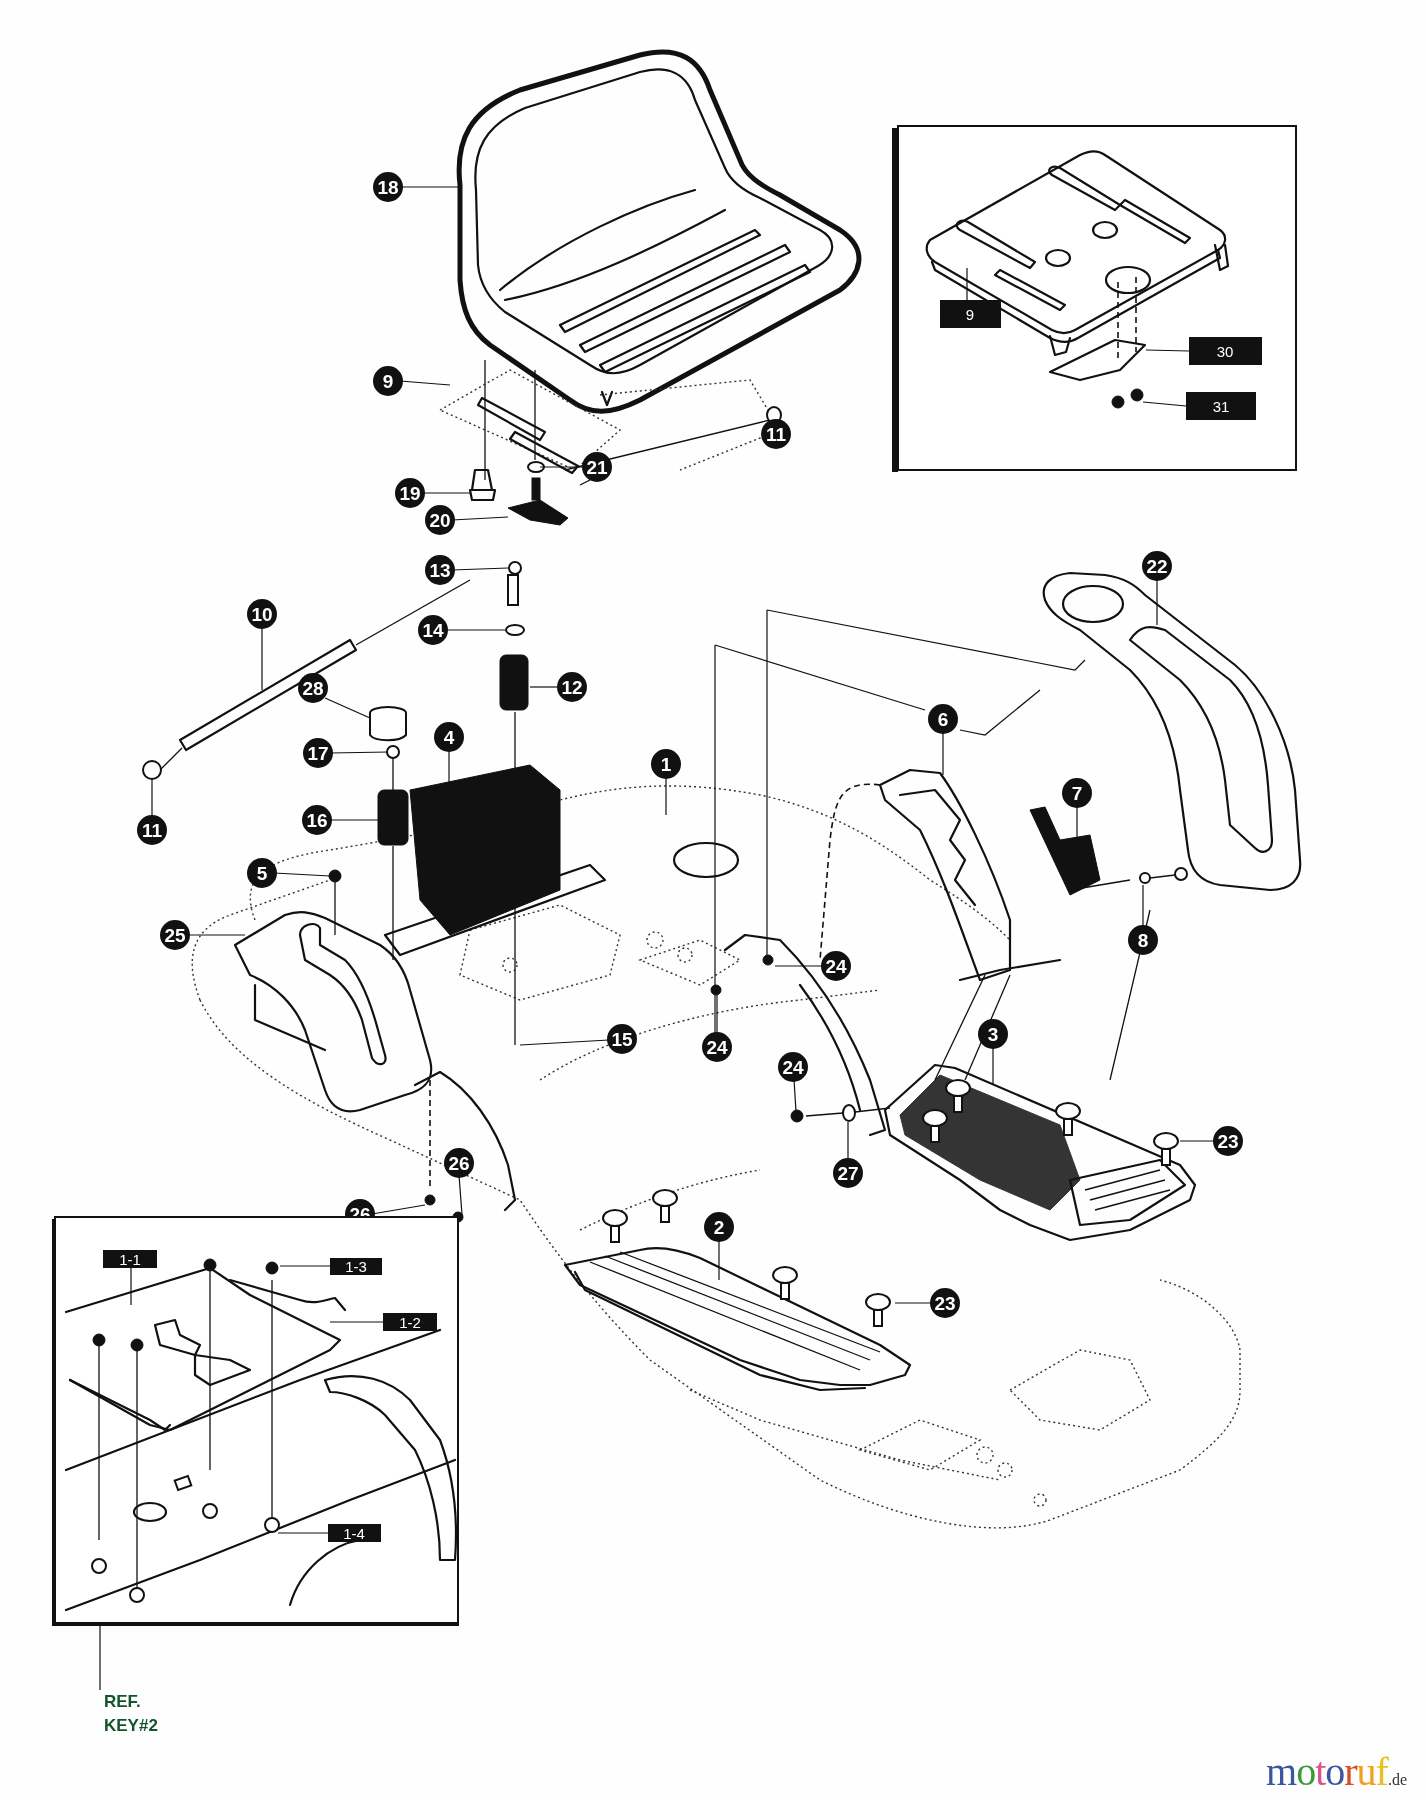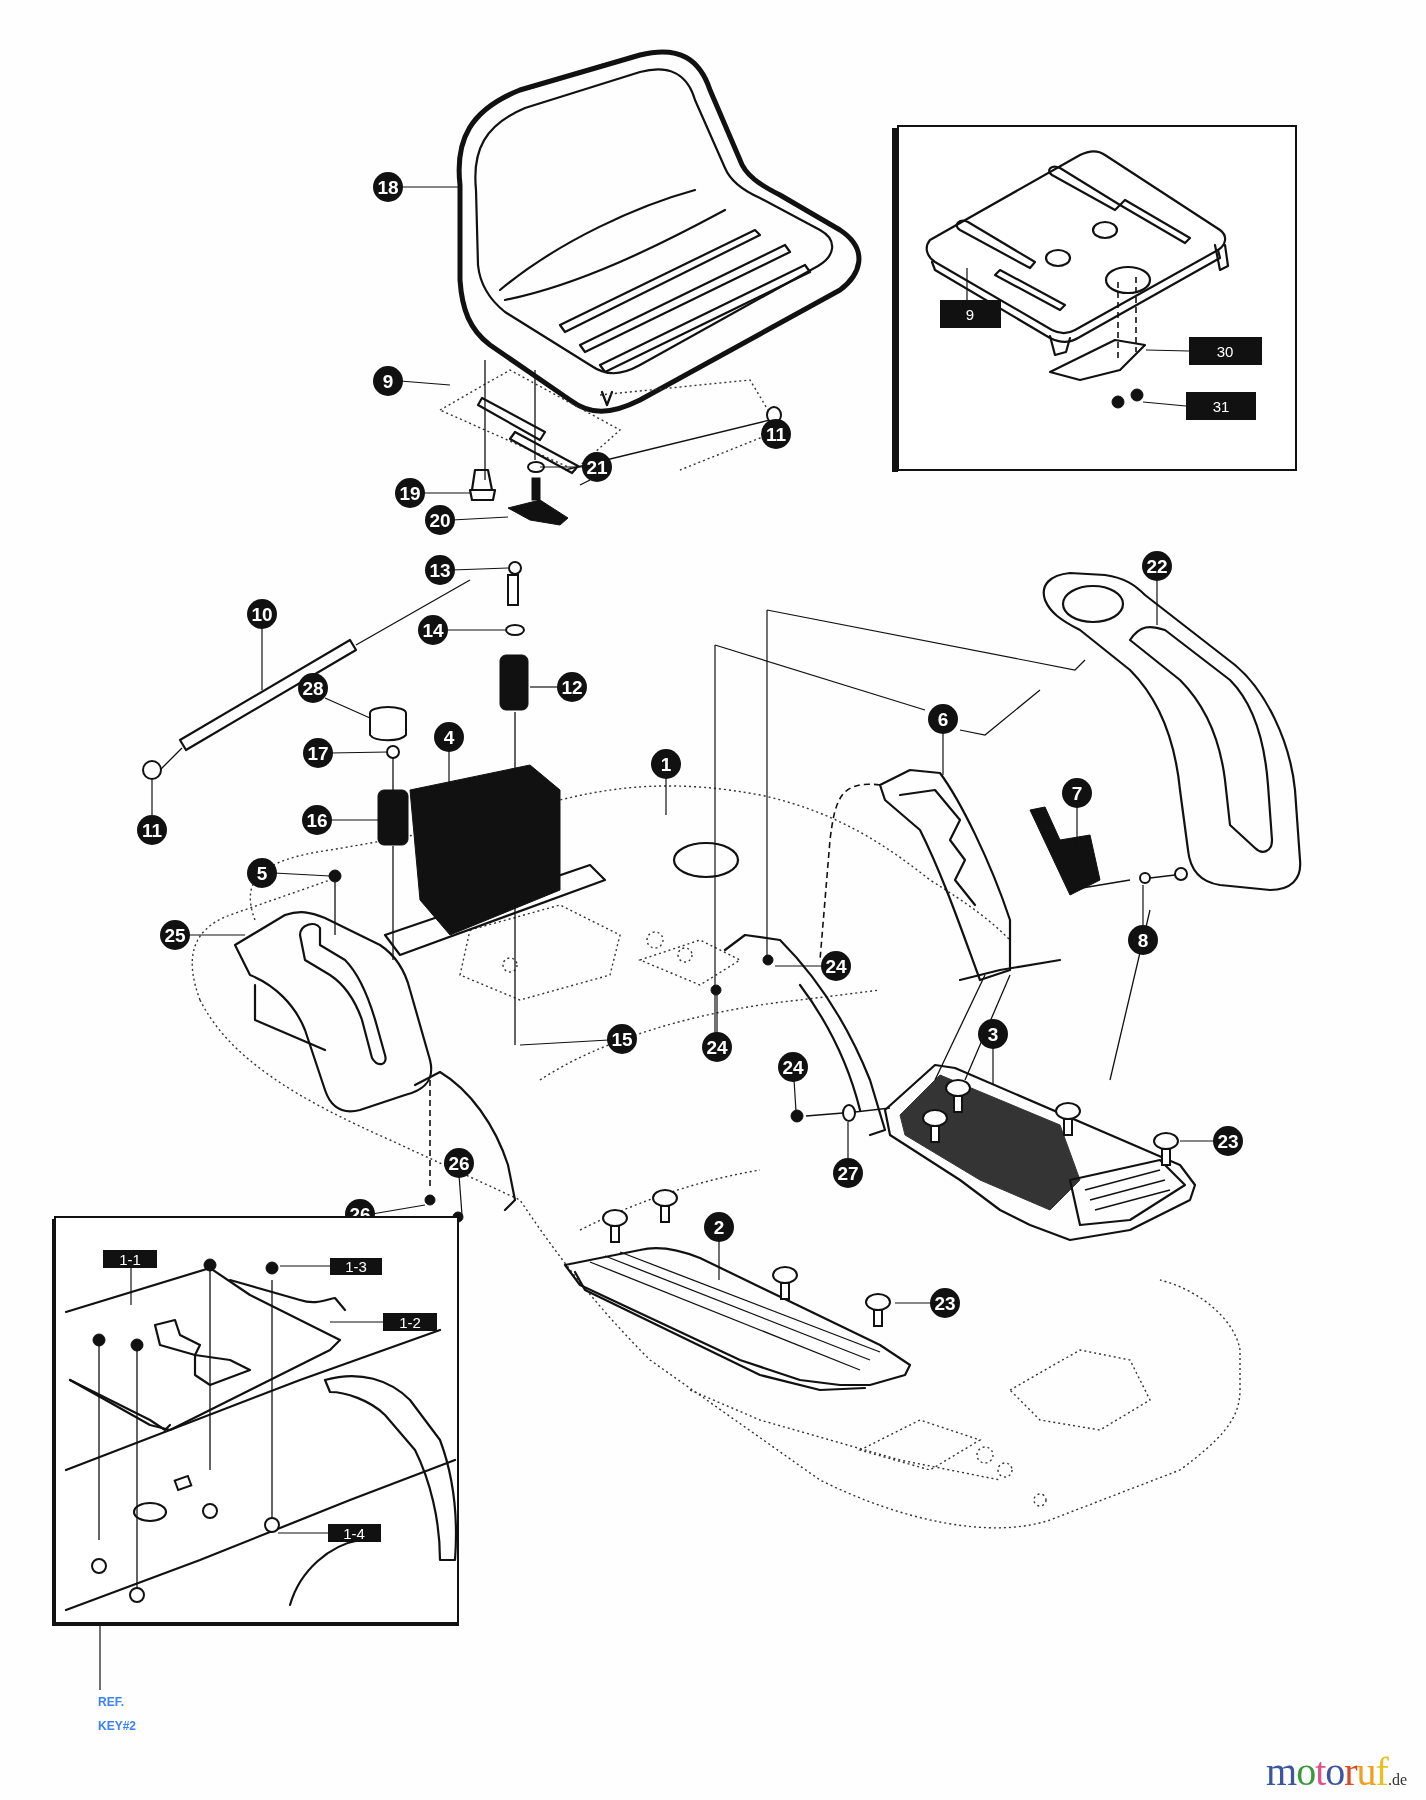--- a/index.html
+++ b/index.html
@@ -12,21 +12,21 @@
   .dashed{fill:none;stroke:#111;stroke-width:1.6;stroke-dasharray:6 4;}
   .leader{fill:none;stroke:#111;stroke-width:1.2;}
   .black{fill:#111;stroke:#111;}
   .whitefill{fill:#fff;stroke:#111;stroke-width:2;}
   .callout-circle{fill:#111;}
   .callout-text{fill:#fff;font-family:"Liberation Sans",sans-serif;font-weight:bold;font-size:19px;text-anchor:middle;dominant-baseline:central;}
   .tag-rect{fill:#111;}
   .tag-text{fill:#fff;font-family:"Liberation Sans",sans-serif;font-size:15px;text-anchor:middle;dominant-baseline:central;}
   .inset-frame{fill:none;stroke:#111;stroke-width:2;}
   .inset-shadow{fill:#111;}
-  #ref-note{position:absolute;left:98px;top:1690px;font-family:"Liberation Sans",sans-serif;font-weight:bold;font-size:12px;line-height:24px;color:#3b82f6;}
+  #ref-note{position:absolute;left:104px;top:1690px;font-family:"Liberation Sans",sans-serif;font-weight:bold;font-size:17px;line-height:24px;color:#14532d;}
   #logo{position:absolute;left:1266px;top:1748px;font-family:"Liberation Serif",serif;font-size:40px;letter-spacing:-1px;}
   #logo .tld{font-size:16px;color:#333;letter-spacing:0;}
 </style>
 </head>
 <body>
 
 <svg id="diagram" viewBox="0 0 1426 1800" xmlns="http://www.w3.org/2000/svg">
 
   <g>
     <path class="dotted" d="M255,920 C240,880 260,860 330,850 C420,835 520,815 560,800 C620,785 680,780 760,795 C830,810 880,840 930,880 C970,905 990,920 1010,940"></path>

